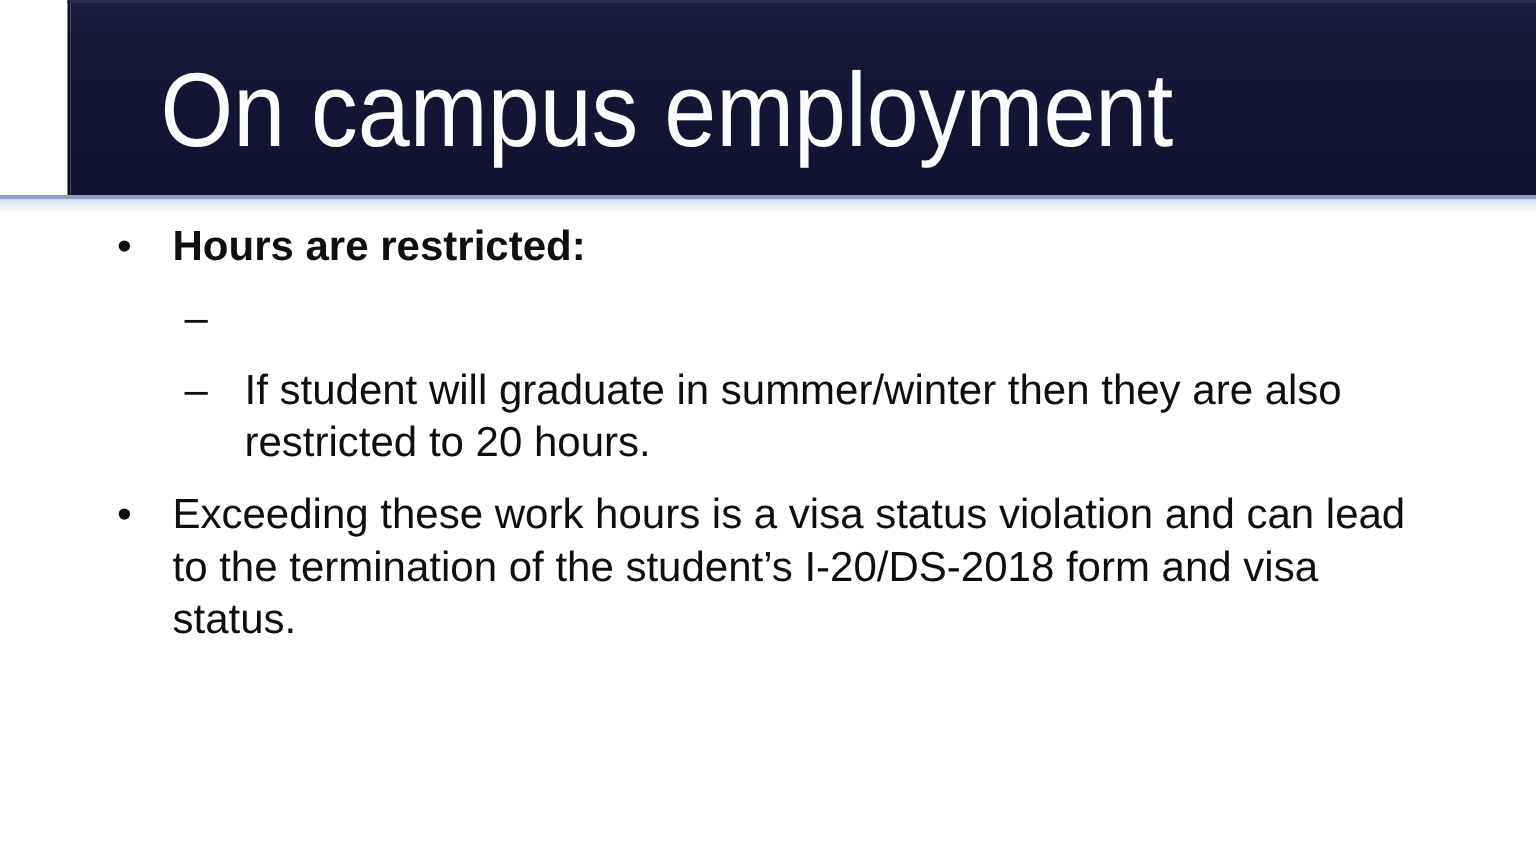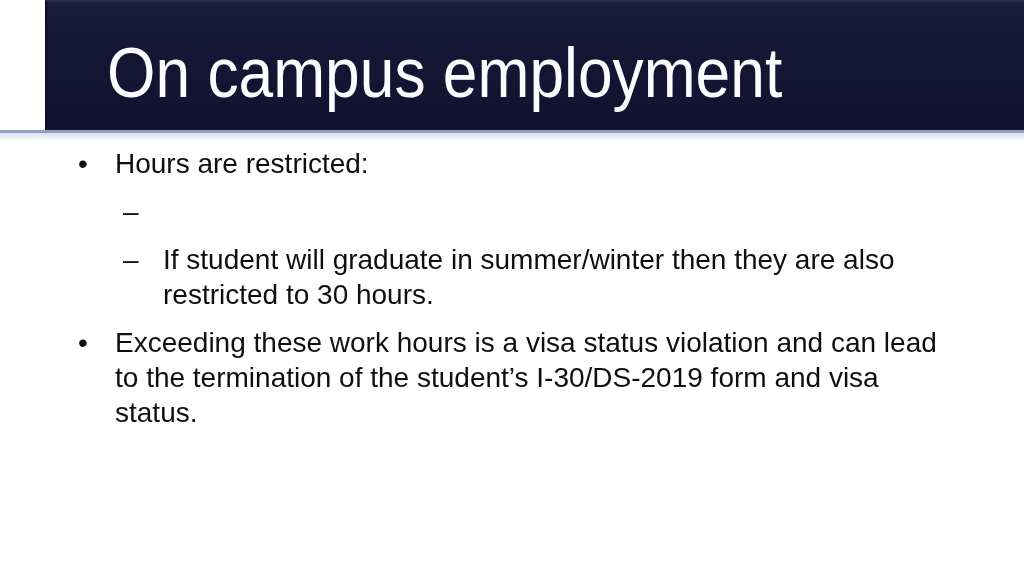--- a/index.html
+++ b/index.html
@@ -58,21 +58,21 @@
   .bullet-item {
     display: flex;
     align-items: flex-start;
     margin-bottom: 13px;
   }
   .bullet-item.level-1 { padding-left: 78px; }
   .bullet-item.level-1 > .marker { width: 37px; flex: none; }
   .bullet-item.level-2 { padding-left: 123px; }
   .bullet-item.level-2 > .marker { width: 40px; flex: none; }
   .bullet-text { white-space: pre-line; }
-  .bullet-text.bold { font-weight: normal; }
+  .bullet-text.bold { font-weight: bold; }
 </style>
 </head>
 <body>
 
 <div class="slide">
 
   <header class="slide-header">
     <div class="slide-title">On campus employment</div>
   </header>
 
@@ -86,24 +86,24 @@
       <span class="bullet-text bold">Hours are restricted:</span>
     </div>
 
     <div class="bullet-item level-2">
       <span class="marker">–</span>
     </div>
 
     <div class="bullet-item level-2">
       <span class="marker">–</span>
       <span class="bullet-text">If student will graduate in summer/winter then they are also
-restricted to 30 hours.</span>
+restricted to 20 hours.</span>
     </div>
 
     <div class="bullet-item level-1">
       <span class="marker">•</span>
       <span class="bullet-text">Exceeding these work hours is a visa status violation and can lead
-to the termination of the student’s I-30/DS-2019 form and visa
+to the termination of the student’s I-20/DS-2018 form and visa
 status.</span>
     </div>
 
   </main>
 </div>
 
 </body></html>

